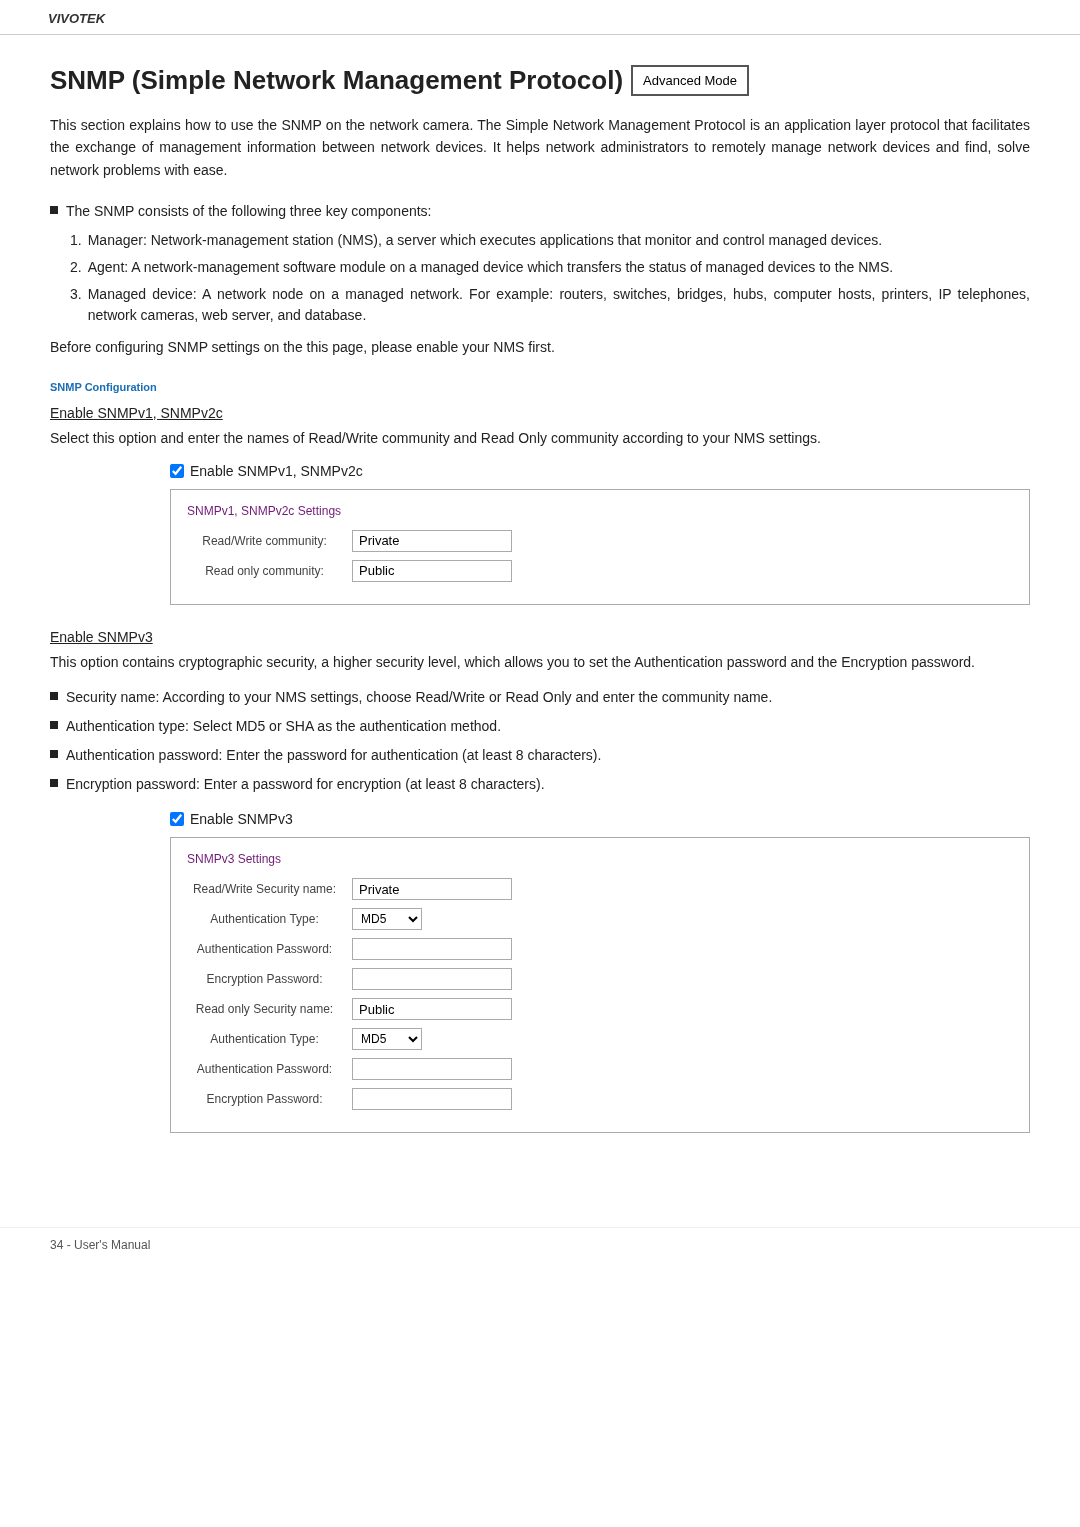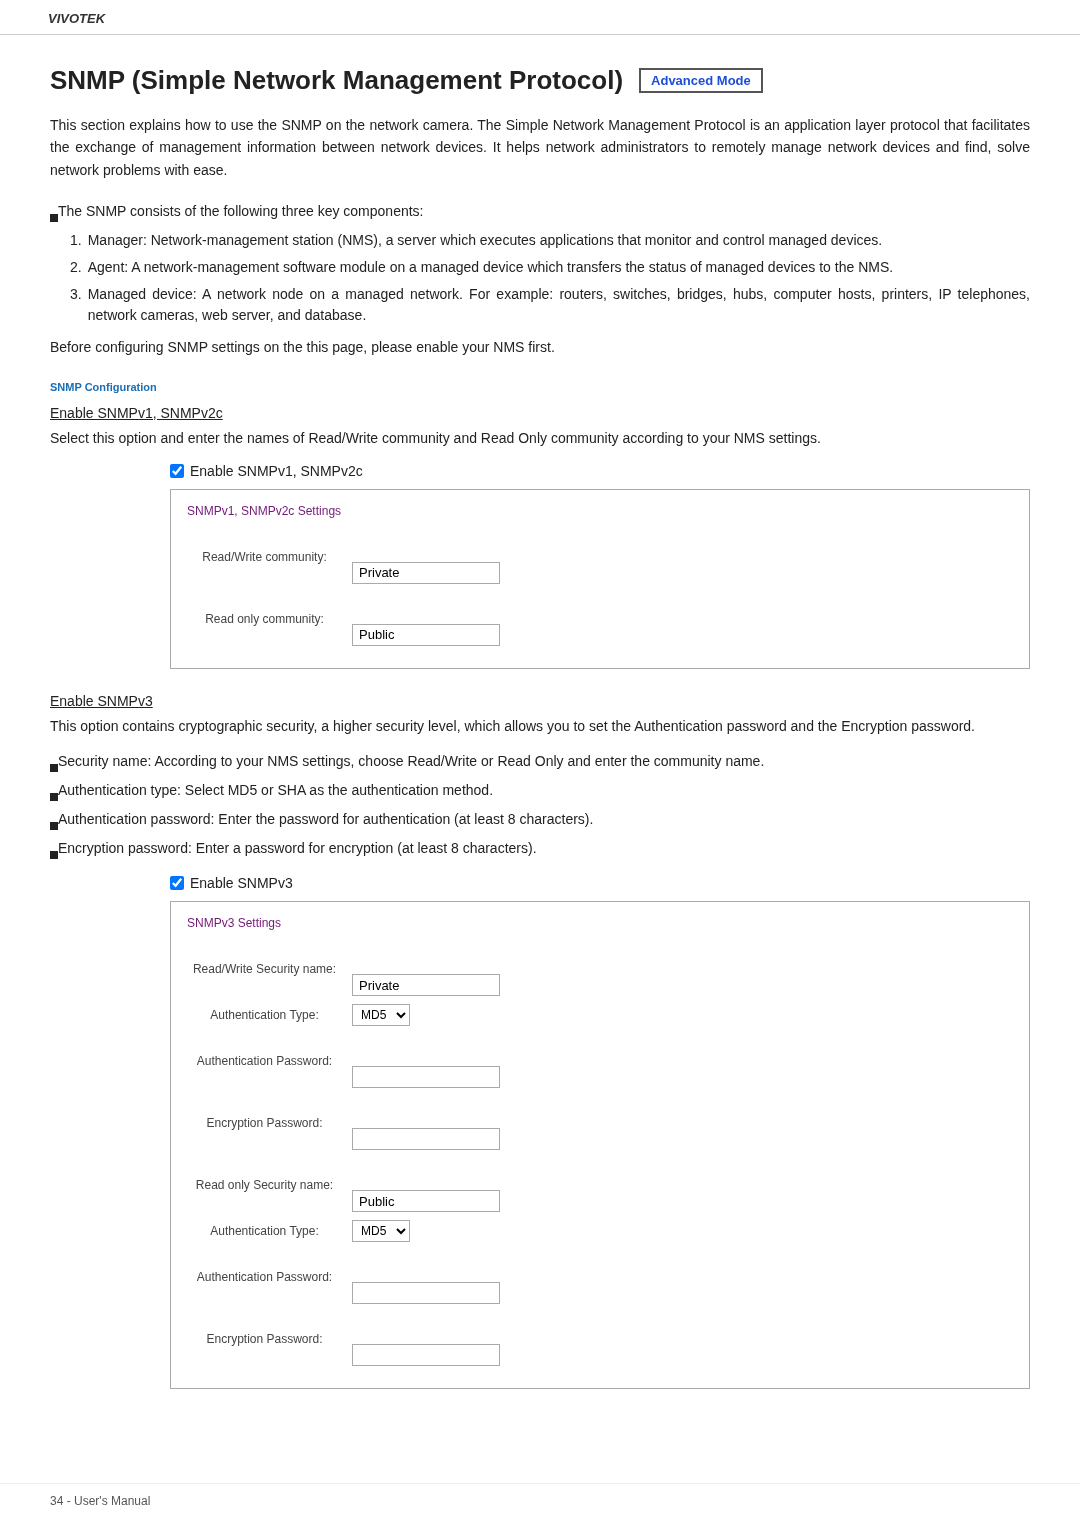--- a/index.html
+++ b/index.html
@@ -23,44 +23,43 @@
     }
     .main-content {
       padding: 30px 50px 40px 50px;
     }
     .page-title {
       font-size: 26px;
       font-weight: bold;
       color: #222;
       margin-bottom: 18px;
       display: flex;
-      align-items: center;
-      gap: 16px;
+      gap: 8px;
     }
     .advanced-mode-btn {
       font-size: 13px;
-      font-weight: bold;
+      font-weight: normal;
       border: 2px solid #555;
       padding: 3px 10px;
       cursor: pointer;
       background: #fff;
-      color: #1d4ed8;
+      color: #000000;
     }
     .intro-text {
       font-size: 14px;
       line-height: 1.6;
       margin-bottom: 20px;
       text-align: justify;
     }
     .bullet-item {
       display: flex;
+      gap: 8px;
       margin-bottom: 8px;
       line-height: 1.5;
       text-align: justify;
-      align-items: flex-end;
     }
     .bullet-square {
       display: inline-block;
       width: 8px;
       height: 8px;
       background: #222;
       margin-top: 5px;
       flex-shrink: 0;
     }
     .numbered-list {
@@ -135,32 +134,31 @@
       color: #444;
       width: 165px;
       text-align: center;
       padding-right: 10px;
       flex-shrink: 0;
     }
     .field-input {
       border: 1px solid #aaa;
       padding: 2px 6px;
       font-size: 13px;
-      width: 148px;
+      width: 160px;
       height: 22px;
       background: #fff;
-      margin-top: 32px;
     }
     .field-select {
       border: 1px solid #aaa;
       padding: 1px 4px;
       font-size: 12px;
       height: 22px;
       background: #fff;
-      width: 58px;
+      width: 70px;
     }
     .snmpv3-settings-box {
       border: 1px solid #aaa;
       margin-left: 120px;
       margin-bottom: 24px;
       background: #fff;
       padding: 14px 16px 14px 16px;
     }
     .section-gap {
       margin-bottom: 18px;

